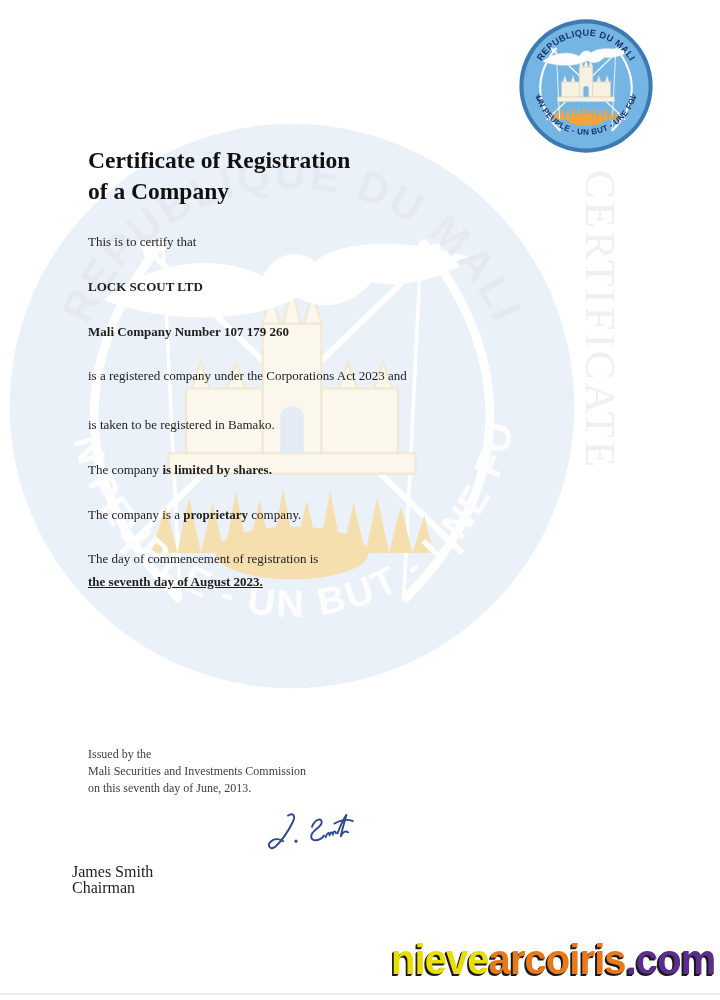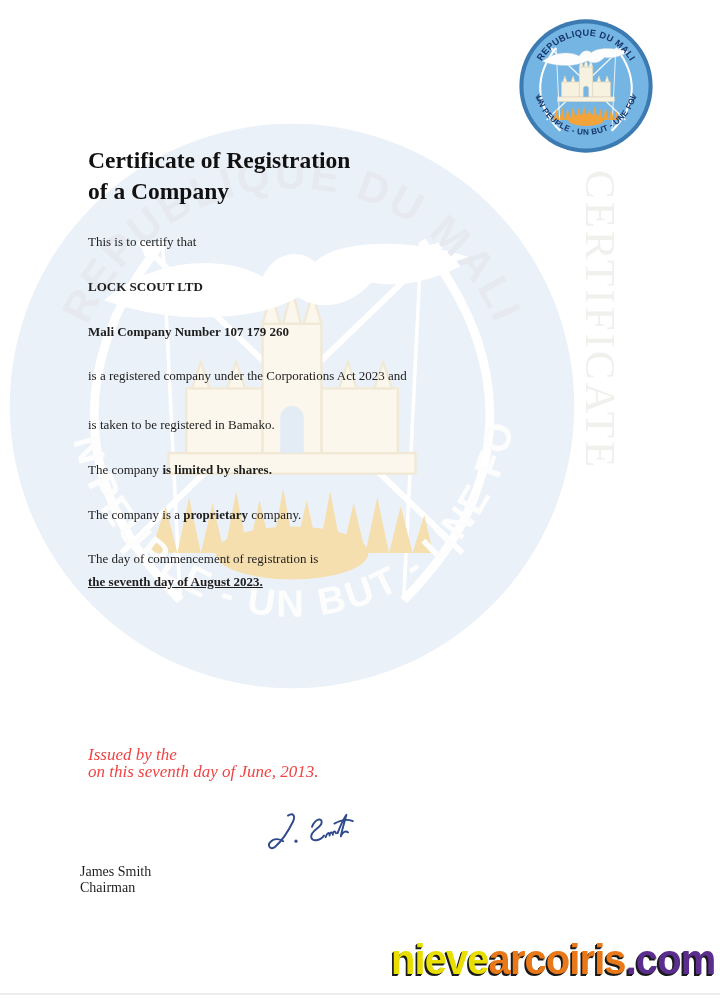--- a/index.html
+++ b/index.html
@@ -74,40 +74,39 @@
   .reg1 { line-height: 24px; margin-bottom: 25px; }
   .reg2 { margin-bottom: 21px; }
   .cm1 { line-height: 23px; }
   .cm2 { line-height: 23px; text-decoration: underline; }
 
   
   .issuer {
     position: absolute;
     left: 88px;
     top: 746px;
-    font-size: 17px;
+    font-size: 12px;
     line-height: 17px;
-    color: #ef4444;
-    font-style: italic;
+    color: #404040;
   }
 
   
   .signature-svg {
     position: absolute;
     left: 263px;
     top: 806px;
     width: 98px;
     height: 48px;
   }
 
   .signatory {
     position: absolute;
-    left: 80px;
+    left: 72px;
     top: 864px;
-    font-size: 14px;
+    font-size: 16px;
     line-height: 16px;
     color: #1e1e1e;
   }
 
   
   .banner {
     position: absolute;
     left: 391px;
     top: 936px;
     white-space: nowrap;
@@ -222,20 +221,21 @@
     <p class="line reg1">is a registered company under the Corporations Act 2023 and</p>
     <p class="line reg2">is taken to be registered in Bamako.</p>
     <p class="line mb21"><span>The company </span><span class="bold">is limited by shares.</span></p>
     <p class="line mb20"><span>The company is a </span><span class="bold">proprietary</span><span> company.</span></p>
     <p class="line cm1">The day of commencement of registration is</p>
     <p class="line bold cm2">the seventh day of August 2023.</p>
   </div>
 
   <div class="issuer">
     <div>Issued by the</div>
+    <div>Mali Securities and Investments Commission</div>
     <div>on this seventh day of June, 2013.</div>
   </div>
 
   <svg class="signature-svg" viewBox="0 0 120 60" aria-hidden="true">
     <g stroke="#2e4a8c" stroke-width="2.4" fill="none" stroke-linecap="round" stroke-linejoin="round">
       <path d="M30 12 C36 8 40 12 36 20 C31 30 22 44 14 51 C8 56 3 49 9 44 C13 40 20 41 24 44"></path>
       <path d="M60 26 C64 16 73 14 72 21 C71 27 59 31 59 38 C59 45 70 44 75 37"></path>
       <path d="M77 39 C79 33 82 32 82 37 C82 33 86 31 86 36 C86 32 89 30 90 34"></path>
       <path d="M92 34 C95 26 99 17 103 11 C100 22 97 32 96 38 C98 33 102 30 105 33"></path>
       <path d="M88 22 C95 18 104 16 111 19"></path>

